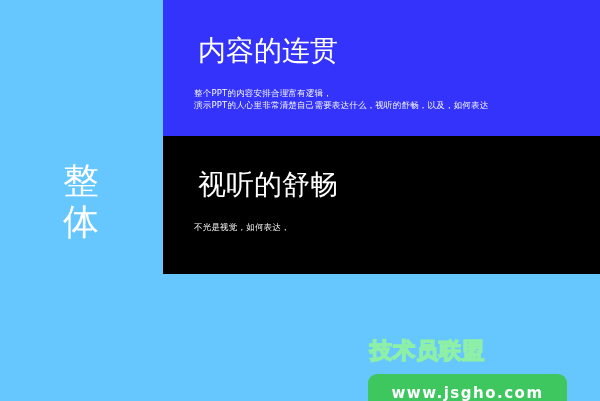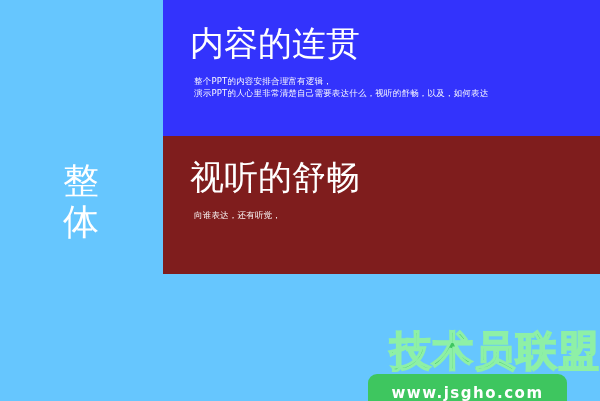--- a/index.html
+++ b/index.html
@@ -56,26 +56,26 @@
   }
   .panel {
     position: absolute;
     left: 0;
     width: 437px;
     box-sizing: border-box;
     padding-left: 27px;
     color: #ffffff;
   }
   #panel-0 { top: 0;    height: 136px; background: #3333fc; }
-  #panel-1 { top: 136px; height: 138px; background: #7f1d1d; }
+  #panel-1 { top: 136px; height: 138px; background: #000000; }
   #panel-2 { top: 274px; height: 127px; background: #3b93fe; }
 
   .panel-title {
-    margin: 0;
-    font-size: 34px;
+    margin: 8px;
+    font-size: 28px;
     line-height: 38px;
     font-weight: 400;
     letter-spacing: 0px;
     color: #ffffff;
   }
   #panel-0 .panel-title { padding-top: 24px; }
   #panel-1 .panel-title { padding-top: 22px; }
   #panel-2 .panel-title { padding-top: 22px; }
 
   .panel-sub {
@@ -97,29 +97,28 @@
     left: 368px;
     top: 333px;
     width: 215px;
     height: 66px;
     pointer-events: none;
   }
   #wm-word {
     position: absolute;
     left: 2px;
     top: 0px;
-    font-size: 41px;
+    font-size: 22px;
     line-height: 36px;
     font-weight: bold;
     letter-spacing: 1px;
     color: #3ec65f;
     -webkit-text-stroke: 1.5px #8ef0a6;
     text-shadow: 0 0 1px #8ef0a6;
     white-space: nowrap;
-    margin-left: 20px;
   }
   #wm-pill {
     position: absolute;
     left: 0px;
     top: 41px;
     width: 199px;
     height: 38px;
     border-radius: 9px;
     background: #3ec65f;
     display: flex;
@@ -153,21 +152,21 @@
       <h2 class="panel-title">内容的连贯</h2>
       <p class="panel-sub">
         <span class="sub-line">整个PPT的内容安排合理富有逻辑，</span>
         <span class="sub-line">演示PPT的人心里非常清楚自己需要表达什么，视听的舒畅，以及，如何表达</span>
       </p>
     </div>
 
     <div class="panel" id="panel-1">
       <h2 class="panel-title">视听的舒畅</h2>
       <p class="panel-sub">
-        <span class="sub-line">向谁表达，还有听觉，</span>
+        <span class="sub-line">不光是视觉，如何表达，</span>
       </p>
     </div>
 
 
   </div>
 
   <div id="watermark">
     <div id="wm-word">技术员联盟</div>
     <div id="wm-pill">
       <span id="wm-url">www.jsgho.com</span>

